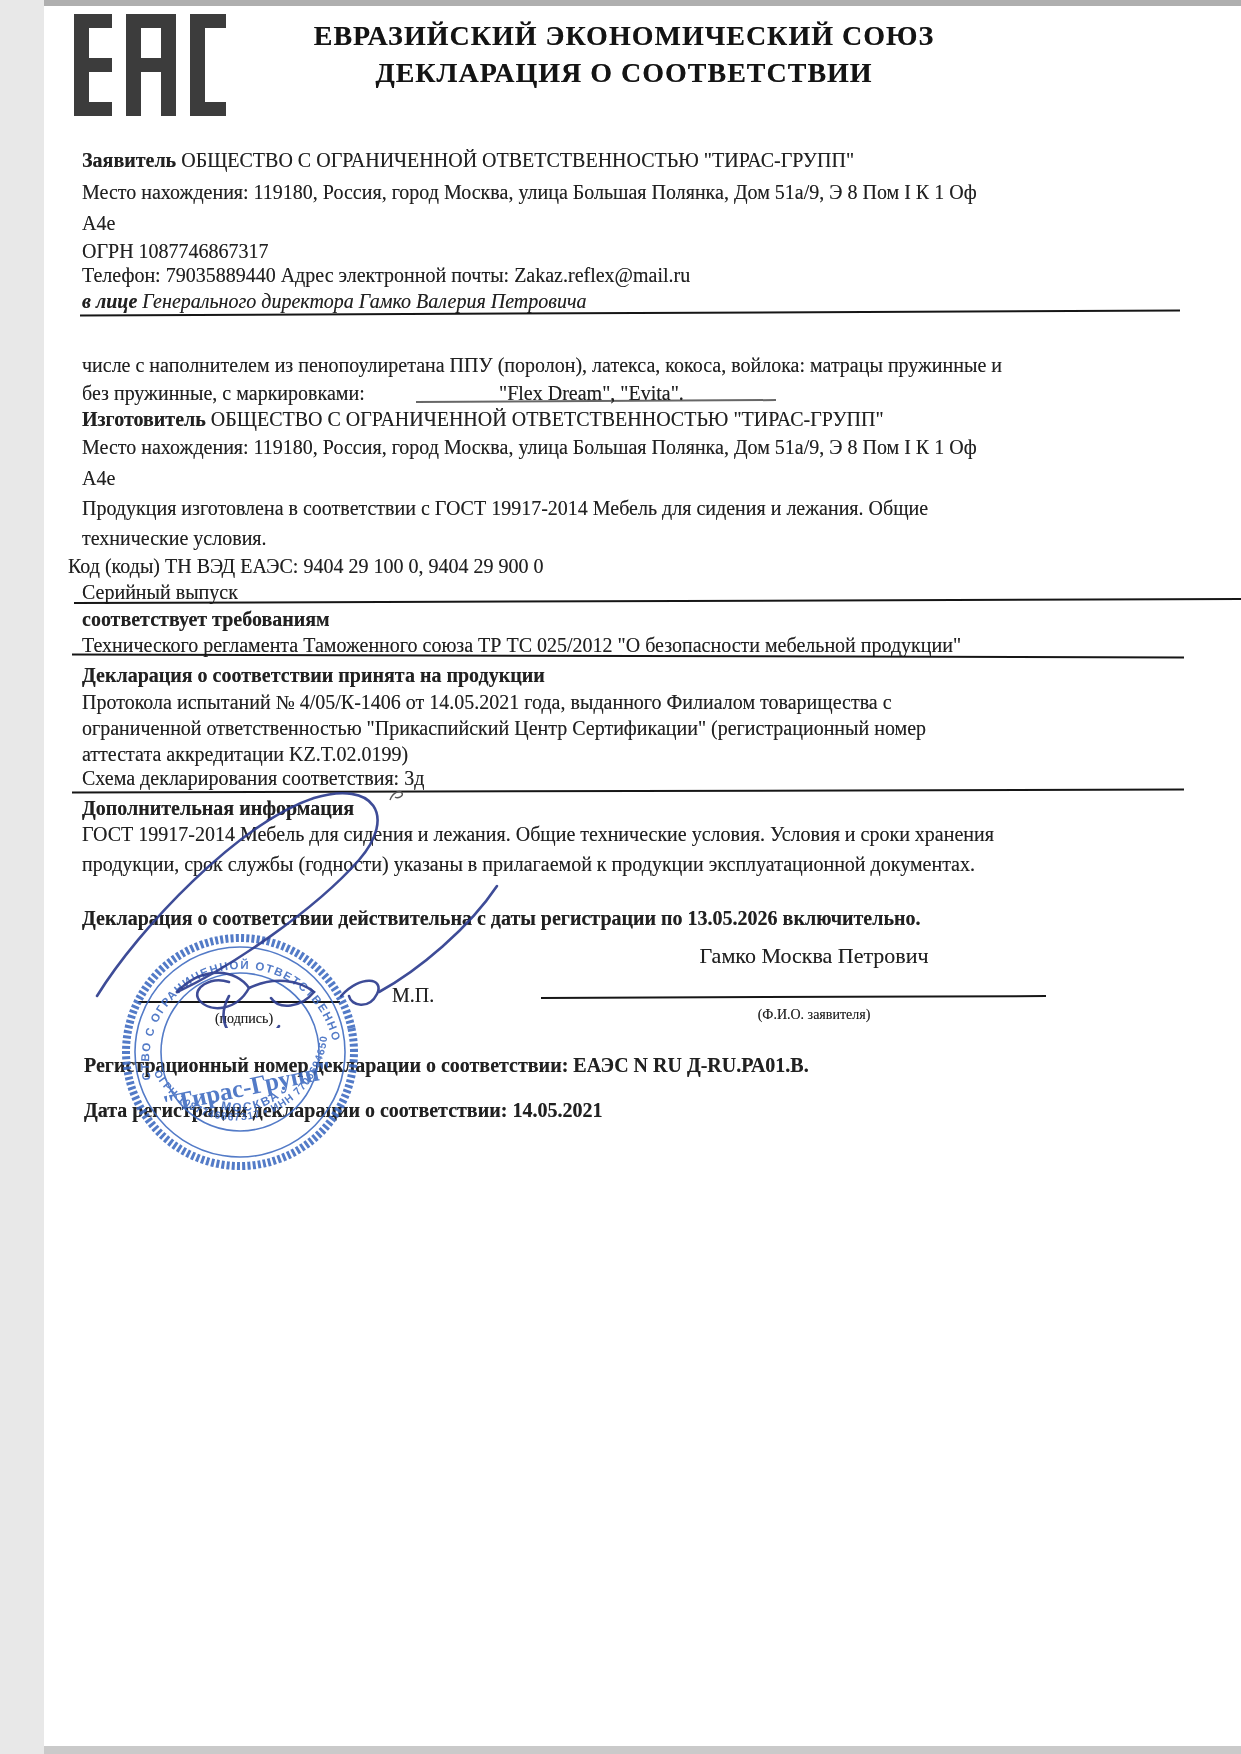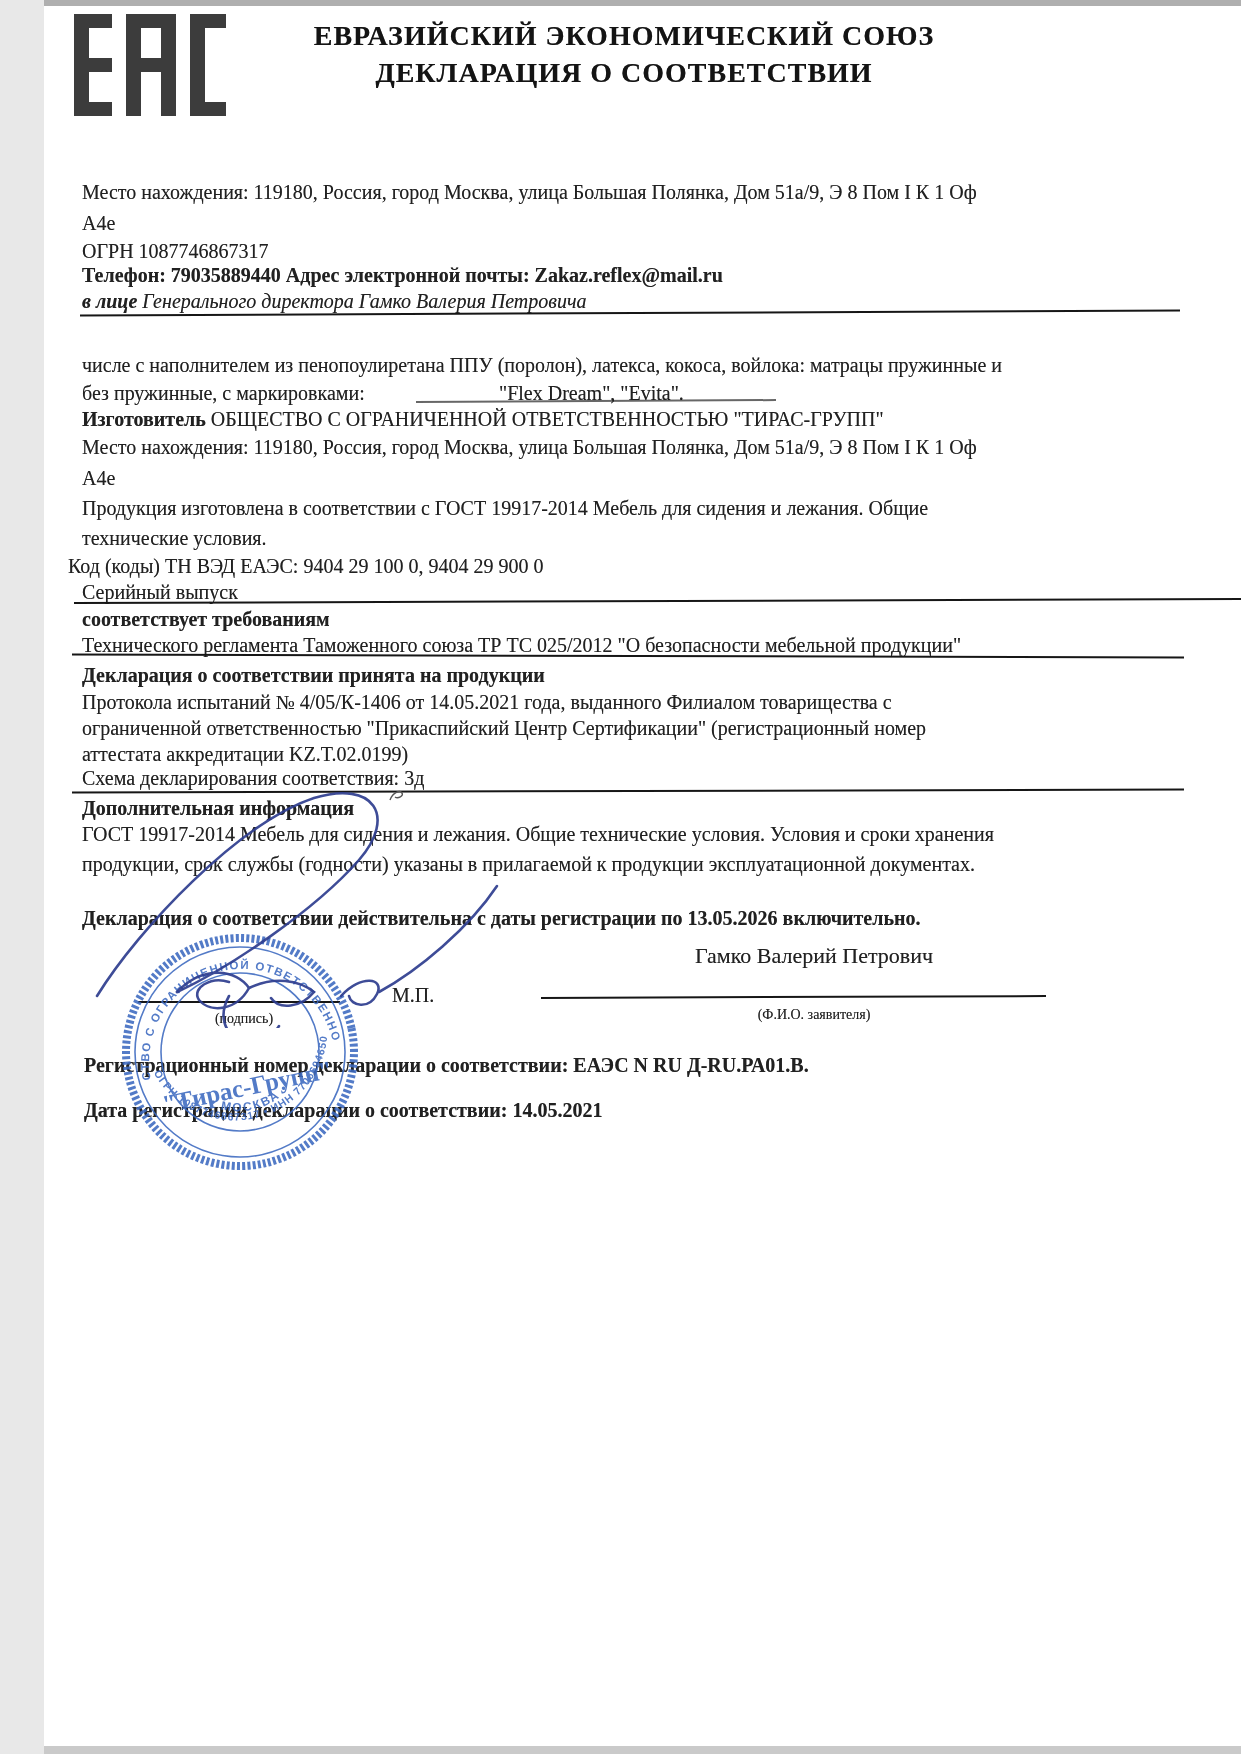--- a/index.html
+++ b/index.html
@@ -38,24 +38,27 @@
       <rect x="67" y="44" width="20" height="14"></rect>
       <rect x="116" y="0" width="15" height="102"></rect>
       <rect x="131" y="0" width="21" height="14"></rect>
       <rect x="131" y="88" width="21" height="14"></rect>
     </g>
   </svg>
 
   <div class="title" style="top:20px;">ЕВРАЗИЙСКИЙ ЭКОНОМИЧЕСКИЙ СОЮЗ</div>
   <div class="title" style="top:57px;">ДЕКЛАРАЦИЯ О СООТВЕТСТВИИ</div>
 
+  <div class="ln" style="left:38px;top:148px;">
+    <span class="b">Заявитель</span>&nbsp;<span>ОБЩЕСТВО С ОГРАНИЧЕННОЙ ОТВЕТСТВЕННОСТЬЮ "ТИРАС-ГРУПП"</span>
+  </div>
   <div class="ln" style="left:38px;top:180px;">Место нахождения: 119180, Россия, город Москва, улица Большая Полянка, Дом 51а/9, Э 8 Пом I К 1 Оф</div>
   <div class="ln" style="left:38px;top:211px;">А4е</div>
   <div class="ln" style="left:38px;top:239px;">ОГРН 1087746867317</div>
-  <div class="ln" style="left:38px;top:263px;font-weight:bold;">Телефон: 79035889440 Адрес электронной почты: Zakaz.reflex@mail.ru</div>
+  <div class="ln" style="left:38px;top:263px;">Телефон: 79035889440 Адрес электронной почты: Zakaz.reflex@mail.ru</div>
   <div class="ln" style="left:38px;top:289px;font-style:italic;">
     <span class="b">в лице</span>&nbsp;<span>Генерального директора Гамко Валерия Петровича</span>
   </div>
   <div class="hr" style="left:36px;top:312px;width:1100px;transform:rotate(-0.25deg);"></div>
 
   <div class="ln" style="left:38px;top:353px;">числе с наполнителем из пенопоулиретана ППУ (поролон), латекса, кокоса, войлока: матрацы пружинные и</div>
   <div class="ln" style="left:38px;top:381px;">без пружинные, с маркировками:</div>
   <div class="ln" style="left:455px;top:381px;">"Flex Dream", "Evita".</div>
   <div class="hr" style="left:372px;top:400px;width:360px;height:1.6px;opacity:.65;transform:rotate(-0.3deg);"></div>
   <div class="ln" style="left:38px;top:407px;">
@@ -82,21 +85,21 @@
 
   <div class="ln b" style="left:38px;top:796px;">Дополнительная информация</div>
   <svg style="left:344px;top:788px;" width="18" height="16" viewBox="0 0 18 16">
     <path d="M2,12 C5,4 12,2 14,5 C16,8 10,11 7,9" fill="none" stroke="#555" stroke-width="1.4"></path>
   </svg>
   <div class="ln" style="left:38px;top:822px;">ГОСТ 19917-2014 Мебель для сидения и лежания. Общие технические условия. Условия и сроки хранения</div>
   <div class="ln" style="left:38px;top:852px;">продукции, срок службы (годности) указаны в прилагаемой к продукции эксплуатационной документах.</div>
 
   <div class="ln b" style="left:38px;top:906px;">Декларация о соответствии действительна с даты регистрации по 13.05.2026 включительно.</div>
 
-  <div class="ln" style="left:540px;top:944px;width:460px;text-align:center;font-size:22px;white-space:nowrap;">Гамко Валерий Петрович</div>
+  <div class="ln" style="left:540px;top:944px;width:460px;text-align:center;font-size:22px;white-space:nowrap;">Гамко Москва Петрович</div>
   <div class="hr" style="left:497px;top:996px;width:505px;height:2px;transform:rotate(-0.2deg);"></div>
   <div class="ln small" style="left:540px;top:1003px;width:460px;text-align:center;">(Ф.И.О. заявителя)</div>
 
   <div class="hr" style="left:94px;top:1001px;width:202px;"></div>
   <div class="ln small" style="left:120px;top:1007px;width:160px;text-align:center;">(подпись)</div>
   <div class="ln" style="left:348px;top:983px;">М.П.</div>
 
   <div class="ln b" style="left:40px;top:1053px;">Регистрационный номер декларации о соответствии: ЕАЭС N RU Д-RU.РА01.В.</div>
   <div class="ln b" style="left:40px;top:1098px;">Дата регистрации декларации о соответствии: 14.05.2021</div>
 

